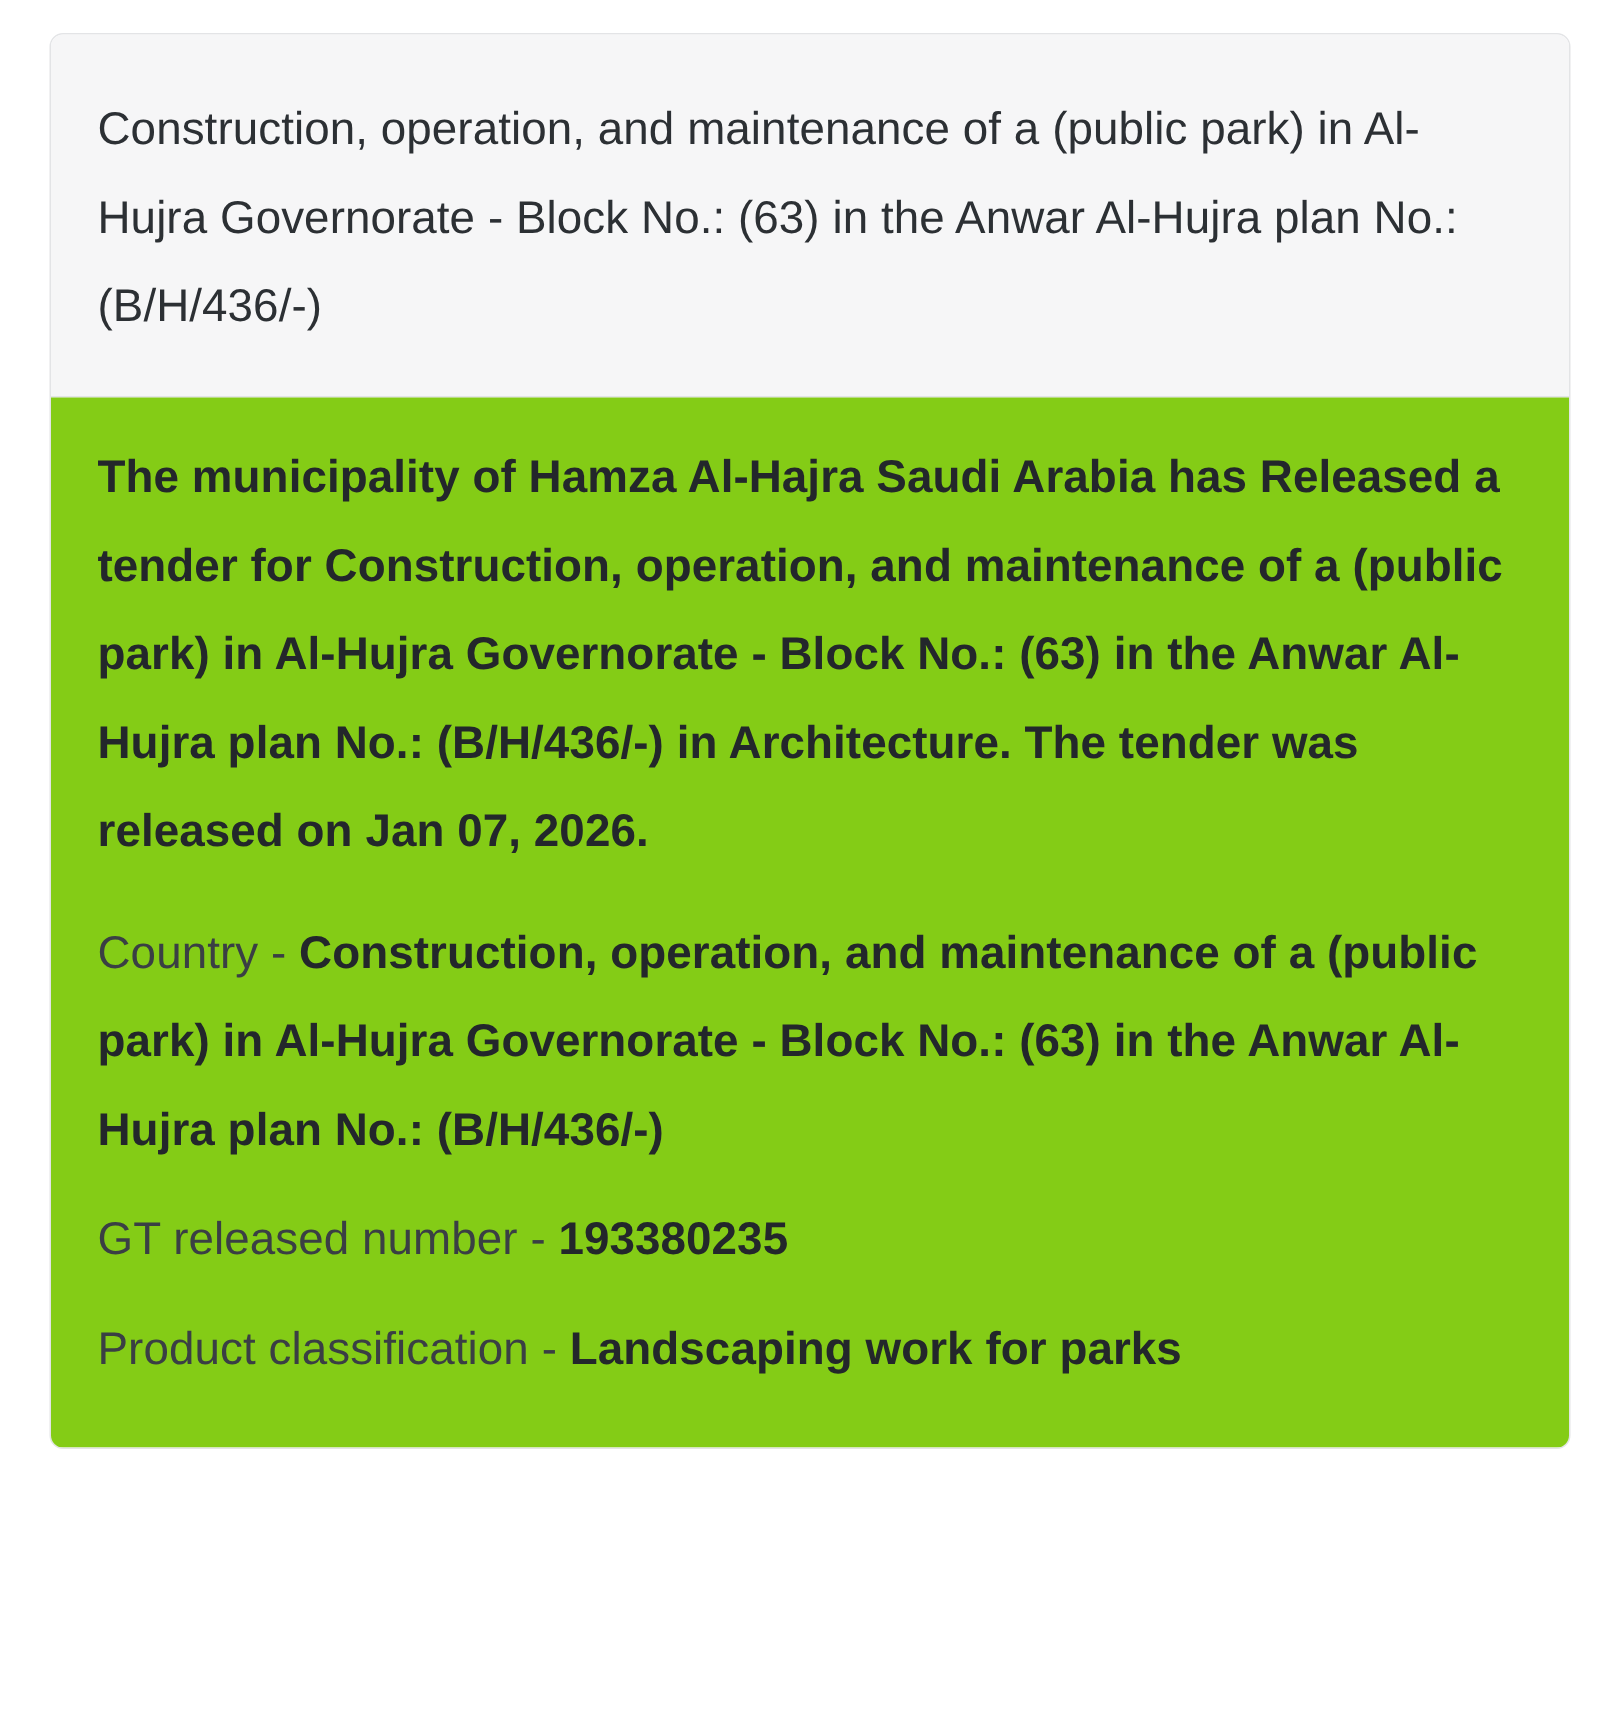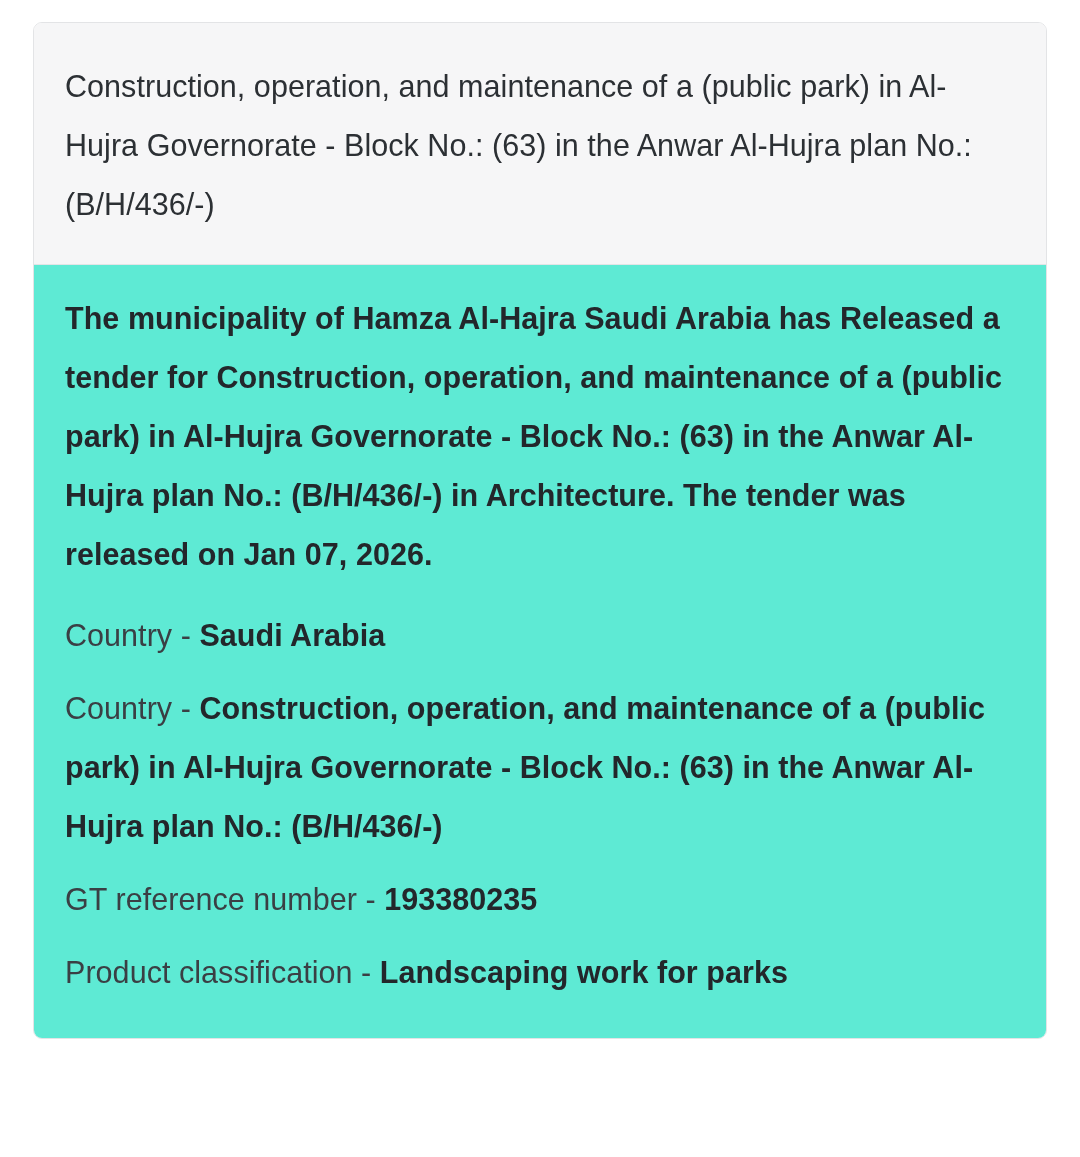--- a/index.html
+++ b/index.html
@@ -43,21 +43,21 @@
     font-size: 30.5px;
     font-weight: 400;
     line-height: 59px;
     color: #2c3034;
     letter-spacing: 0.05px;
   }
 
   
   .card-body {
     box-sizing: border-box;
-    background: #5eead4;
+    background: #84cc16;
     padding: 24px 30px 36px 31px;
   }
 
   .lede {
     margin: 0 0 22px 0;
     font-size: 30.5px;
     line-height: 59px;
     color: #23272b;
     letter-spacing: 0.05px;
   }
@@ -102,31 +102,28 @@
     </div>
 
     <div class="card-body">
 
       <p class="lede">
         <span class="wt-med">The municipality of Hamza Al-Hajra Saudi Arabia has Released a tender for </span><span class="wt-bold">Construction, operation, and maintenance of a (public park) in Al-Hujra Governorate - Block No.: (63) in the Anwar Al-Hujra plan No.: (B/H/436/-)</span><span class="wt-med"> in Architecture. The tender was released on Jan 07, 2026.</span>
       </p>
 
       <ul class="field-list">
 
-        <li class="field-row">
-          <span class="field-label">Country - </span><span class="field-value">Saudi Arabia</span>
-        </li>
 
         <li class="field-row">
           <span class="field-label">Country - </span><span class="field-value">Construction, operation, and maintenance of a (public park) in Al-Hujra Governorate - Block No.: (63) in the Anwar Al-Hujra plan No.: (B/H/436/-)</span>
         </li>
 
 
         <li class="field-row">
-          <span class="field-label">GT reference number - </span><span class="field-value">193380235</span>
+          <span class="field-label">GT released number - </span><span class="field-value">193380235</span>
         </li>
 
         <li class="field-row">
           <span class="field-label">Product classification - </span><span class="field-value">Landscaping work for parks</span>
         </li>
 
       </ul>
 
     </div>
 

